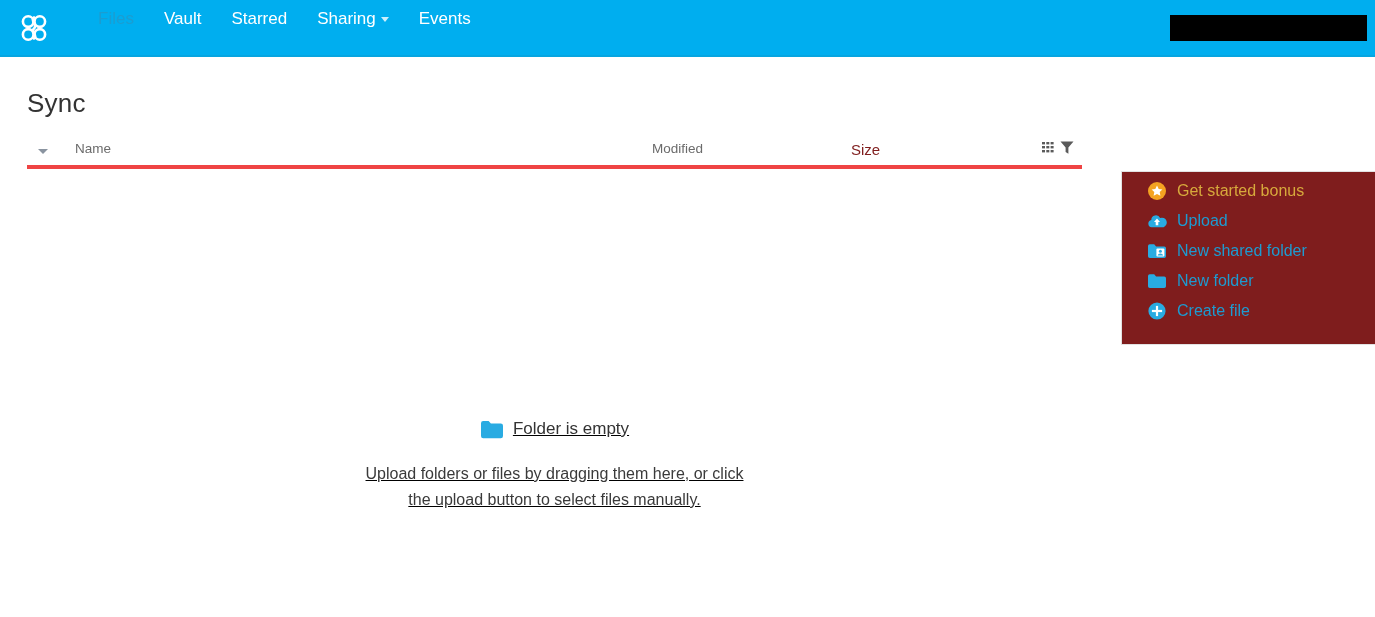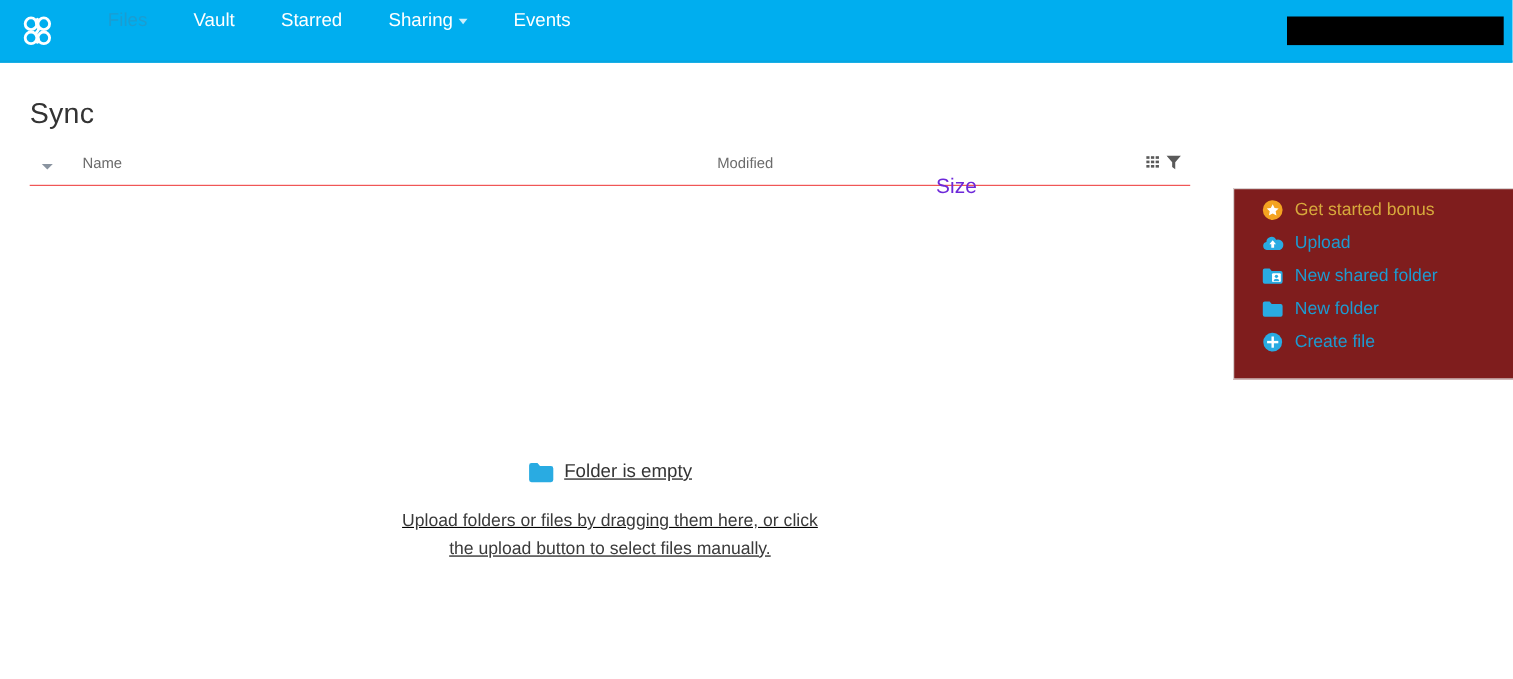--- a/index.html
+++ b/index.html
@@ -25,21 +25,21 @@
     left: 14px; top: 8px;
     width: 40px; height: 40px;
     display: block;
   }
   .nav-links {
     position: absolute;
     left: 83px; top: 0;
     height: 37px;
     display: flex;
     align-items: center;
-    gap: 12px;
+    gap: 0px;
   }
   .nav-item {
     color: #ffffff;
     font-size: 17px;
     padding: 0 15px;
     line-height: 55px;
     text-decoration: none;
     white-space: nowrap;
     cursor: pointer;
     display: inline-block;
@@ -73,21 +73,21 @@
 
   
   .filelist {
     position: absolute;
     left: 27px; top: 136px;
     width: 1055px;
   }
   .filelist-head {
     position: relative;
     height: 33px;
-    border-bottom: 1px solid #ef4444;
+    border-bottom: 4px solid #ef4444;
   }
   .sort-caret {
     position: absolute;
     left: 11px; top: 13px;
     width: 0; height: 0;
     border-left: 5px solid transparent;
     border-right: 5px solid transparent;
     border-top: 5px solid #8a94a0;
     cursor: pointer;
   }
@@ -100,23 +100,23 @@
   }
   .col-modified {
     position: absolute;
     left: 625px; top: 5px;
     font-size: 13.5px;
     color: #6b6b6b;
     cursor: pointer;
   }
   .col-size {
     position: absolute;
-    left: 824px; top: 23px;
-    font-size: 19px;
-    color: #6d28d9;
+    left: 824px; top: 5px;
+    font-size: 15px;
+    color: #7f1d1d;
     cursor: pointer;
   }
   .head-tools {
     position: absolute;
     right: 8px; top: 4px;
     display: flex;
     align-items: center;
     gap: 3px;
   }
   .head-tools .tool { cursor: pointer; display: block; line-height: 0; }

